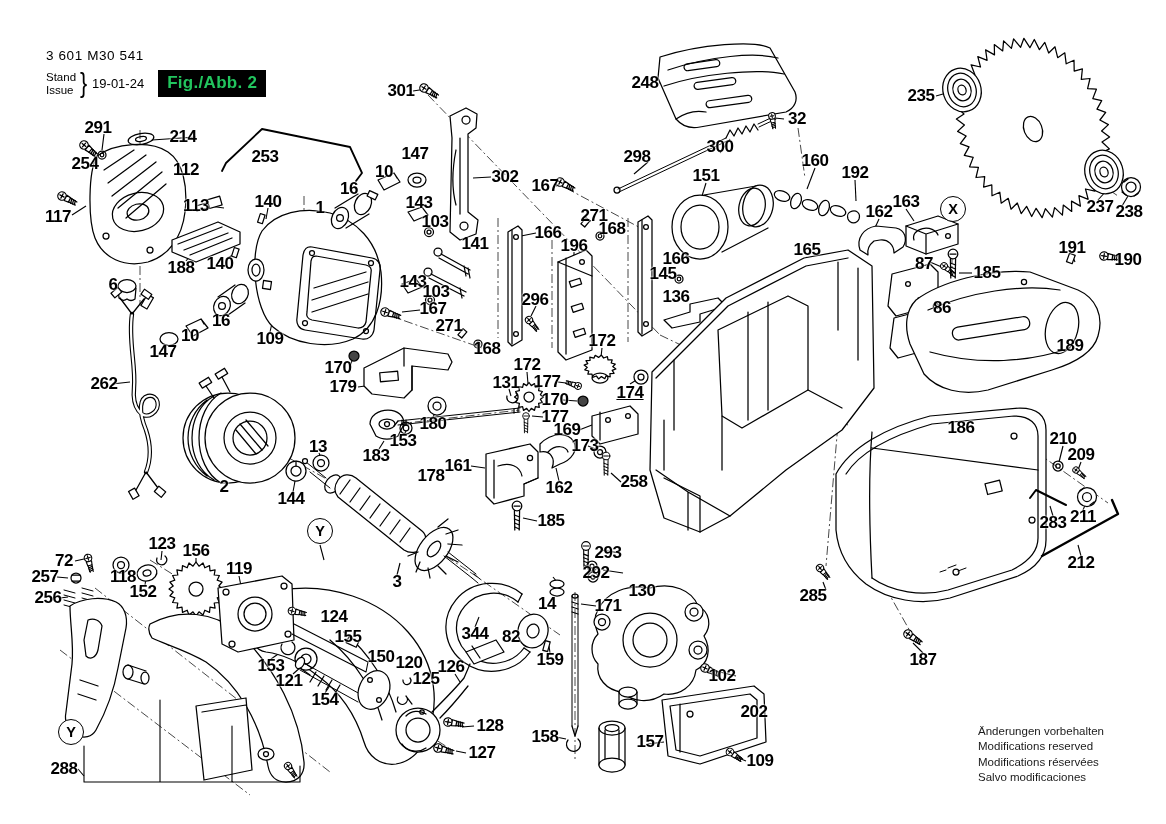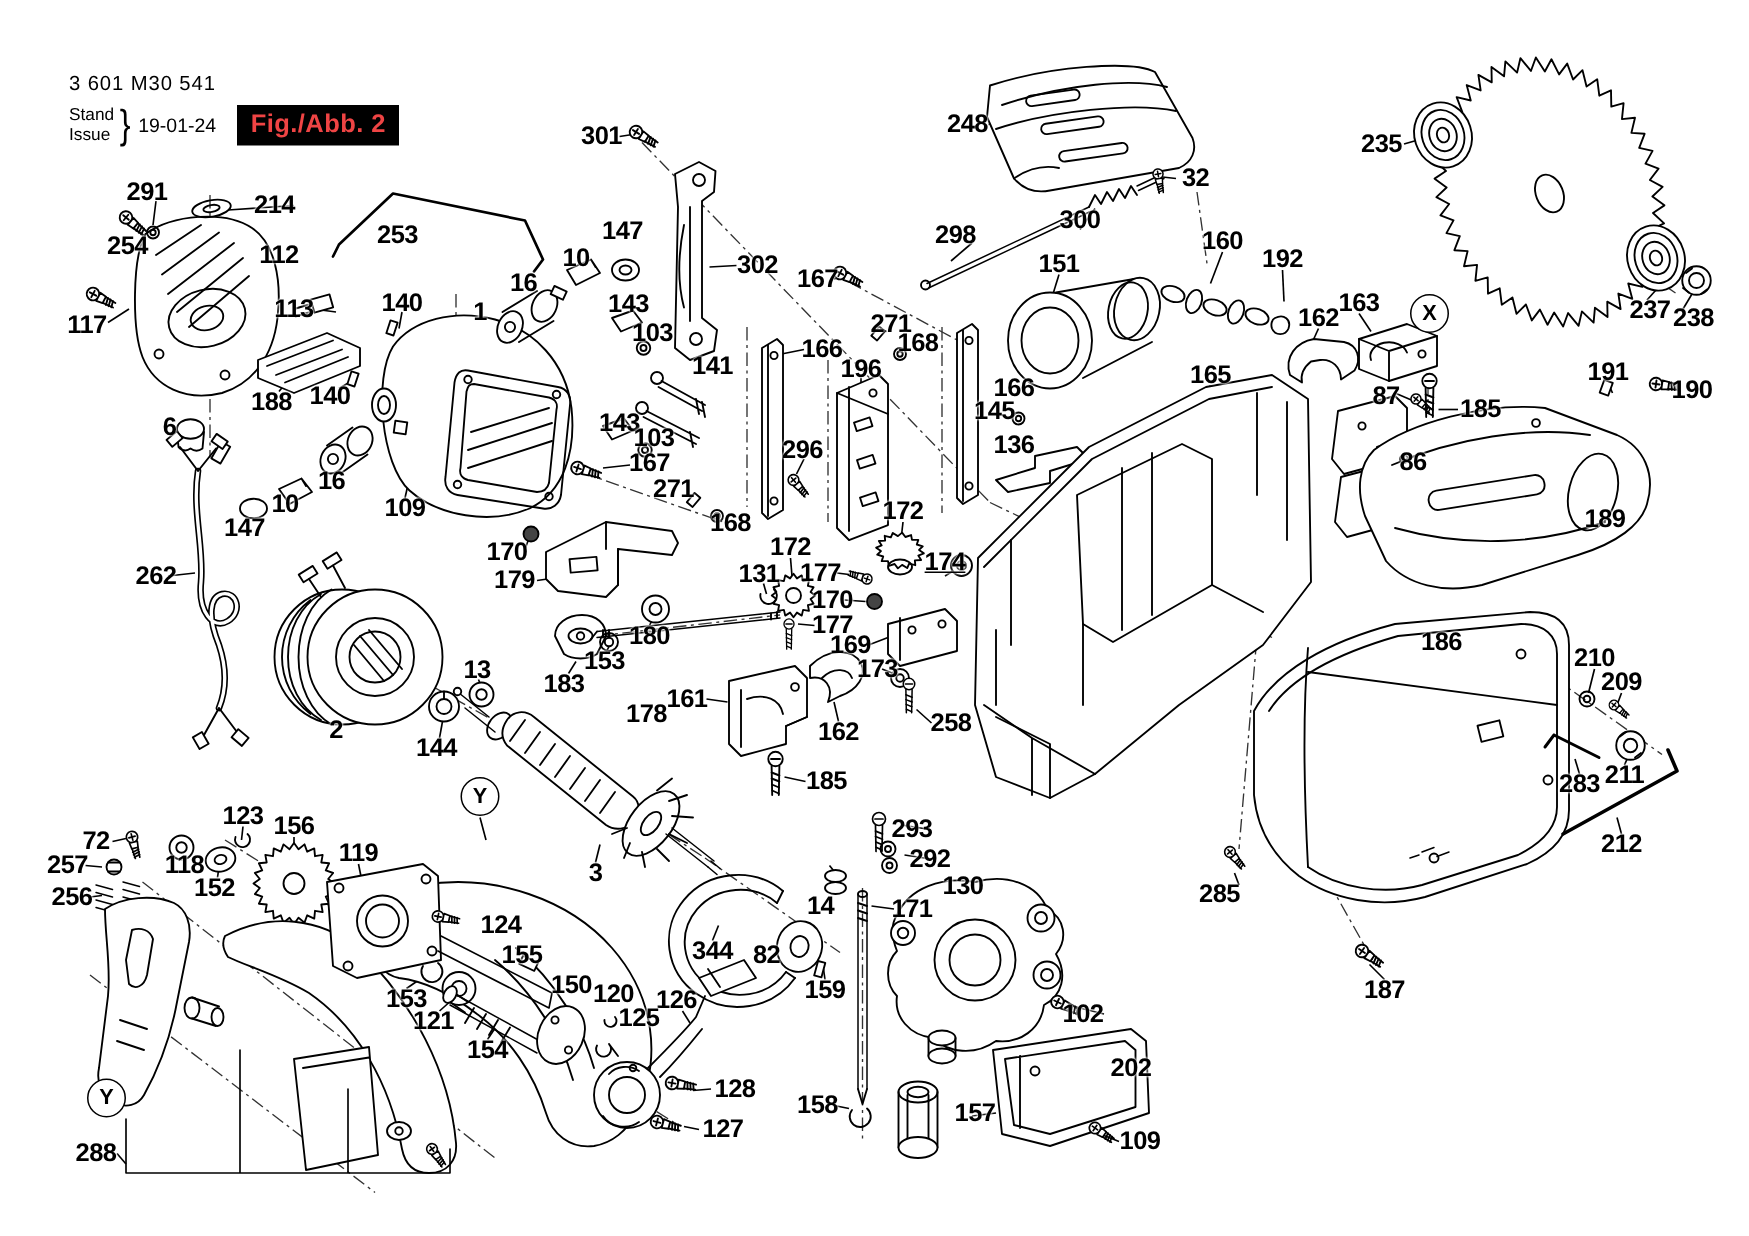--- a/index.html
+++ b/index.html
@@ -6,21 +6,21 @@
   .page{position:relative;width:1166px;height:824px;background:#ffffff;
         font-family:"Liberation Sans",sans-serif;color:#000;overflow:hidden;}
   .art{position:absolute;left:0;top:0;width:1166px;height:824px;}
   
   .hdr{position:absolute;left:46px;top:48px;}
   .type-number{font-size:13.5px;letter-spacing:.6px;margin-bottom:5px;}
   .stand-row{display:flex;align-items:center;}
   .stand-words{font-size:11.5px;line-height:1.08;}
   .brace{font-size:27px;font-weight:400;margin:0 4px 0 3px;transform:scaleX(.8);}
   .date{font-size:13px;margin-right:14px;}
-  .fig-badge{background:#000;color:#ef4444;font-weight:bold;font-size:17px;
+  .fig-badge{background:#000;color:#22c55e;font-weight:bold;font-size:17px;
              padding:3px 9px 4px;letter-spacing:.3px;}
   
   .callout{position:absolute;transform:translate(-50%,-50%);font-weight:bold;
            font-size:17px;letter-spacing:-.4px;white-space:nowrap;
            text-shadow:0 0 2px #fff,0 0 2px #fff;}
   .marker{position:absolute;transform:translate(-50%,-50%);width:24px;height:24px;
           border:1.8px solid #000;border-radius:50%;background:#fff;
           display:flex;align-items:center;justify-content:center;
           font-weight:bold;font-size:14.5px;}
   
@@ -635,31 +635,31 @@
       <div class="callout" style="left: 376px; top: 456px;">183</div>
       <div class="callout" style="left: 431px; top: 476px;">178</div>
       <div class="callout" style="left: 224px; top: 487px;">2</div>
       <div class="callout" style="left: 291px; top: 499px;">144</div>
       <div class="callout" style="left: 318px; top: 447px;">13</div>
       <div class="callout" style="left: 527px; top: 365px;">172</div>
       <div class="callout" style="left: 602px; top: 341px;">172</div>
       <div class="callout" style="left: 506px; top: 383px;">131</div>
       <div class="callout" style="left: 547px; top: 382px;">177</div>
       <div class="callout" style="left: 555px; top: 400px;">170</div>
-      <div class="callout" style="left: 630px; top: 375px; text-decoration: underline;">174</div>
+      <div class="callout" style="left: 630px; top: 393px; text-decoration: underline;">174</div>
       <div class="callout" style="left: 555px; top: 417px;">177</div>
       <div class="callout" style="left: 567px; top: 430px;">169</div>
       <div class="callout" style="left: 585px; top: 446px;">173</div>
       <div class="callout" style="left: 458px; top: 466px;">161</div>
       <div class="callout" style="left: 559px; top: 488px;">162</div>
       <div class="callout" style="left: 634px; top: 482px;">258</div>
       <div class="callout" style="left: 551px; top: 521px;">185</div>
       <div class="callout" style="left: 397px; top: 582px;">3</div>
       <div class="callout" style="left: 608px; top: 553px;">293</div>
-      <div class="callout" style="left: 620px; top: 573px;">292</div>
+      <div class="callout" style="left: 596px; top: 573px;">292</div>
       <div class="callout" style="left: 547px; top: 572px; margin-top: 32px;">14</div>
       <div class="callout" style="left: 608px; top: 606px;">171</div>
       <div class="callout" style="left: 642px; top: 591px;">130</div>
       <div class="callout" style="left: 550px; top: 660px;">159</div>
       <div class="callout" style="left: 722px; top: 676px;">102</div>
       <div class="callout" style="left: 754px; top: 712px;">202</div>
       <div class="callout" style="left: 650px; top: 742px;">157</div>
       <div class="callout" style="left: 545px; top: 737px;">158</div>
       <div class="callout" style="left: 760px; top: 761px;">109</div>
       <div class="callout" style="left: 813px; top: 596px;">285</div>
@@ -690,13 +690,19 @@
       <div class="callout" style="left: 325px; top: 700px;">154</div>
       <div class="callout" style="left: 490px; top: 726px;">128</div>
       <div class="callout" style="left: 482px; top: 753px;">127</div>
       <div class="callout" style="left: 475px; top: 634px;">344</div>
       <div class="callout" style="left: 511px; top: 637px;">82</div>
       <div class="marker" style="left: 953px; top: 209px;">X</div>
       <div class="marker" style="left: 320px; top: 531px;">Y</div>
       <div class="marker" style="left: 71px; top: 732px;">Y</div>
     </div>
 
+  <div class="footer">
+    <div>Änderungen vorbehalten</div>
+    <div>Modifications reserved</div>
+    <div>Modifications réservées</div>
+    <div>Salvo modificaciones</div>
+  </div>
 </div>
 
 </body></html>

